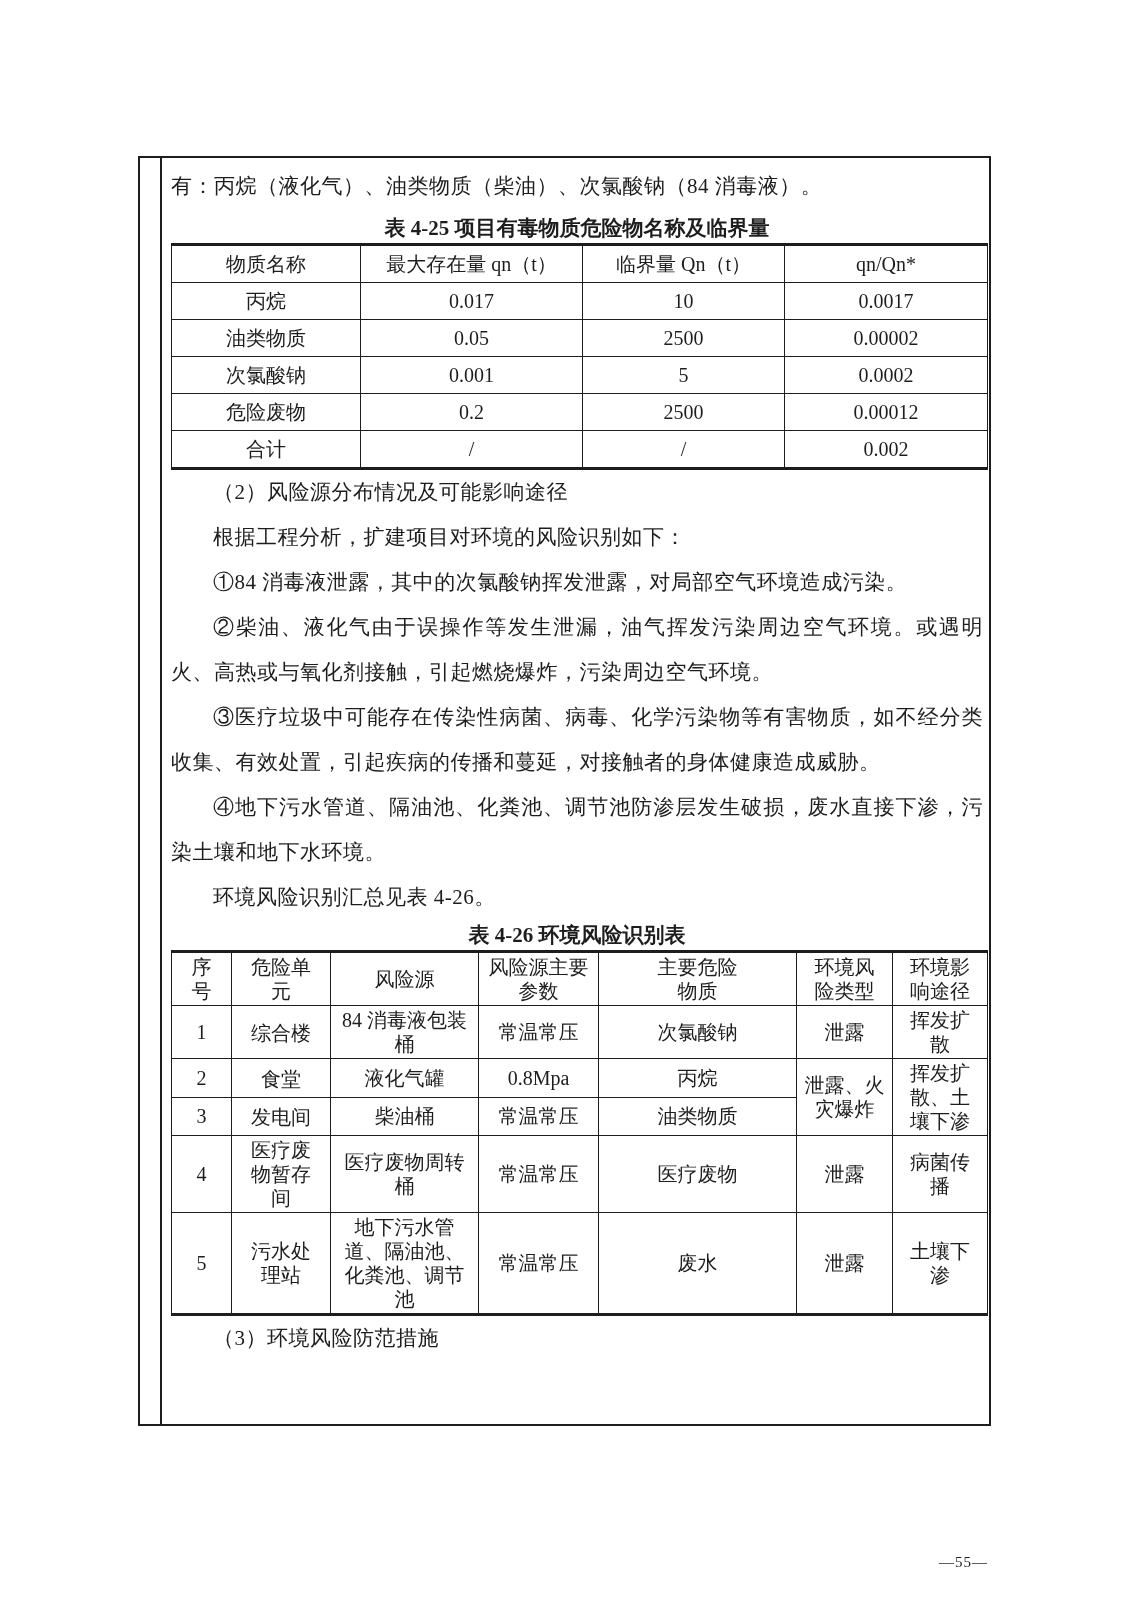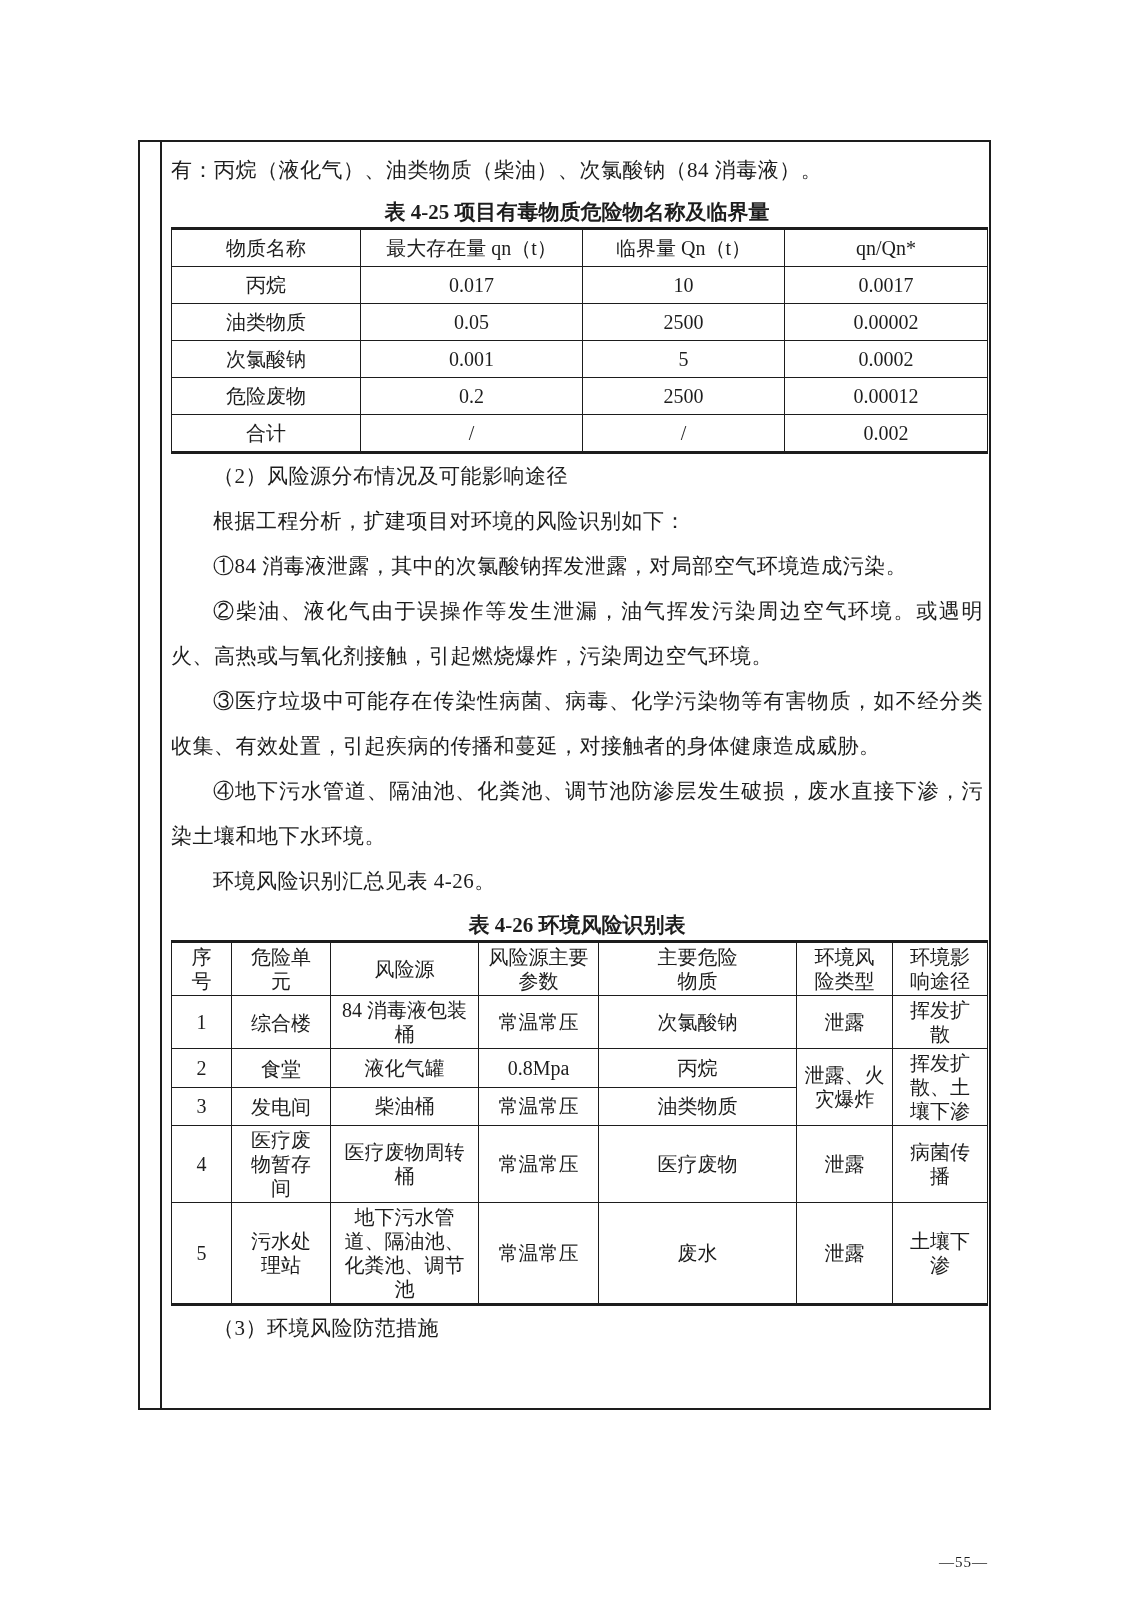--- a/index.html
+++ b/index.html
@@ -9,21 +9,21 @@
     width: 1131px;
     height: 1600px;
     background: #ffffff;
     font-family: "Liberation Serif", "DejaVu Serif", serif;
     color: #1d1d1d;
     overflow: hidden;
   }
   .content-box {
     position: absolute;
     left: 138px;
-    top: 140px;
+    top: 156px;
     width: 853px;
     height: 1270px;
     border: 2px solid #1d1d1d;
   }
   .gutter {
     position: absolute;
     left: 0; top: 0; bottom: 0;
     width: 22px;
     border-right: 2px solid #1d1d1d;
   }
@@ -38,21 +38,21 @@
   .para { margin: 0; text-align: justify; line-break: strict; }
   .para.indent { text-indent: 2em; }
   .tbl-title {
     font-weight: bold;
     text-align: center;
     font-size: 21px;
     line-height: 30px;
     letter-spacing: 0;
     margin: 4px 0 0 0;
   }
-  .tbl-title.second { margin-top: 6px; }
+  .tbl-title.second { margin-top: 0; }
   table {
     border-collapse: collapse;
     table-layout: fixed;
     width: 816px;
     font-size: 20px;
     letter-spacing: 0;
     border-top: 3.5px solid #1d1d1d;
     border-bottom: 3.5px solid #1d1d1d;
     line-break: strict;
   }

